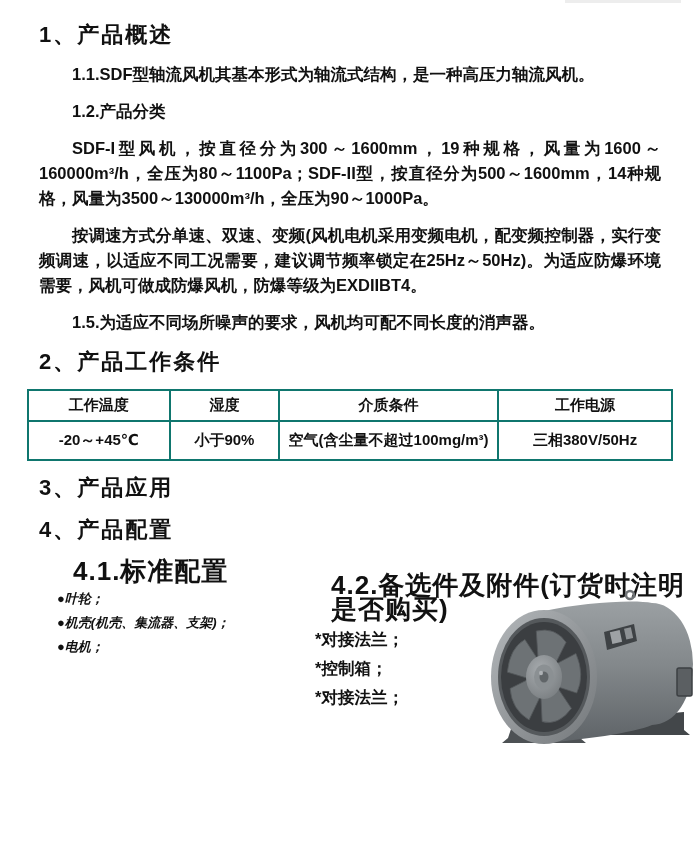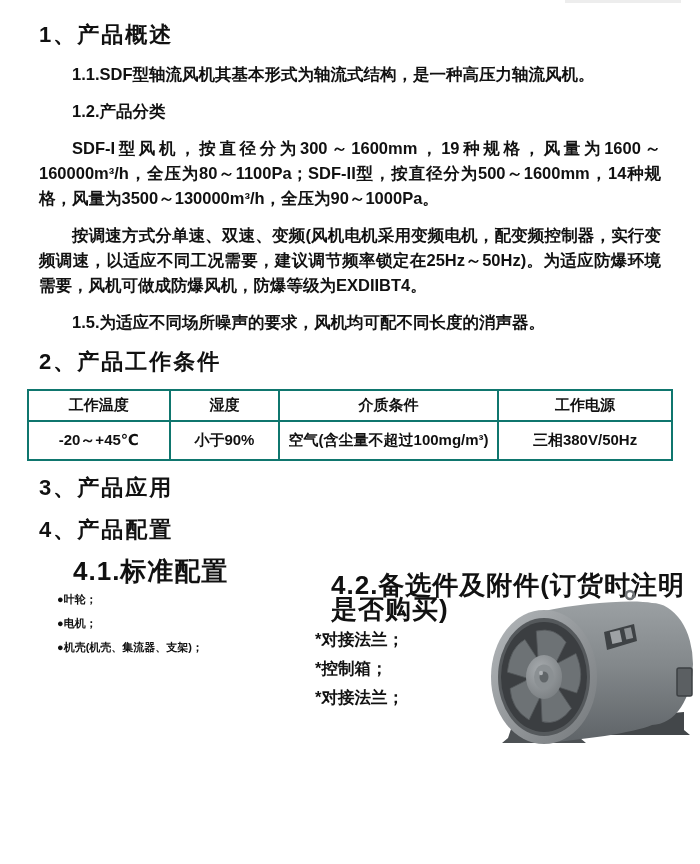--- a/index.html
+++ b/index.html
@@ -73,21 +73,21 @@
     margin:0 0 4px 16px;
     line-height:24px;
   }
   .col-std{
     position:absolute;left:30px;top:2px;width:260px;
   }
   .col-opt{
     position:absolute;left:288px;top:16px;width:380px;
   }
   .std-item{
-    font-size:11px;line-height:24px;white-space:nowrap;
+    font-size:13px;line-height:24px;white-space:nowrap;font-style:italic;
   }
   .opt-item{
     font-size:16.5px;line-height:29px;white-space:nowrap;
   }
   .fan-img{
     position:absolute;
     left:455px;top:25px;
     width:212px;height:166px;
     z-index:2;
   }
@@ -139,22 +139,22 @@
   <section>
     <h2 class="sec sec3-h">3、产品应用</h2>
   </section>
 
   <section>
     <h2 class="sec sec4-h">4、产品配置</h2>
     <div class="sec4-wrap">
       <div class="col-std">
         <h3 class="sub-h">4.1.标准配置</h3>
         <div class="std-item">●叶轮；</div>
+        <div class="std-item">●机壳(机壳、集流器、支架)；</div>
         <div class="std-item">●电机；</div>
-        <div class="std-item">●机壳(机壳、集流器、支架)；</div>
       </div>
       <div class="col-opt">
         <h3 class="sub-h">4.2.备选件及附件(订货时注明是否购买)</h3>
         <div class="opt-item">*对接法兰；</div>
         <div class="opt-item">*控制箱；</div>
         <div class="opt-item">*对接法兰；</div>
       </div>
 
       <svg class="fan-img" viewBox="0 0 212 166" xmlns="http://www.w3.org/2000/svg" aria-hidden="true">
         <defs>

